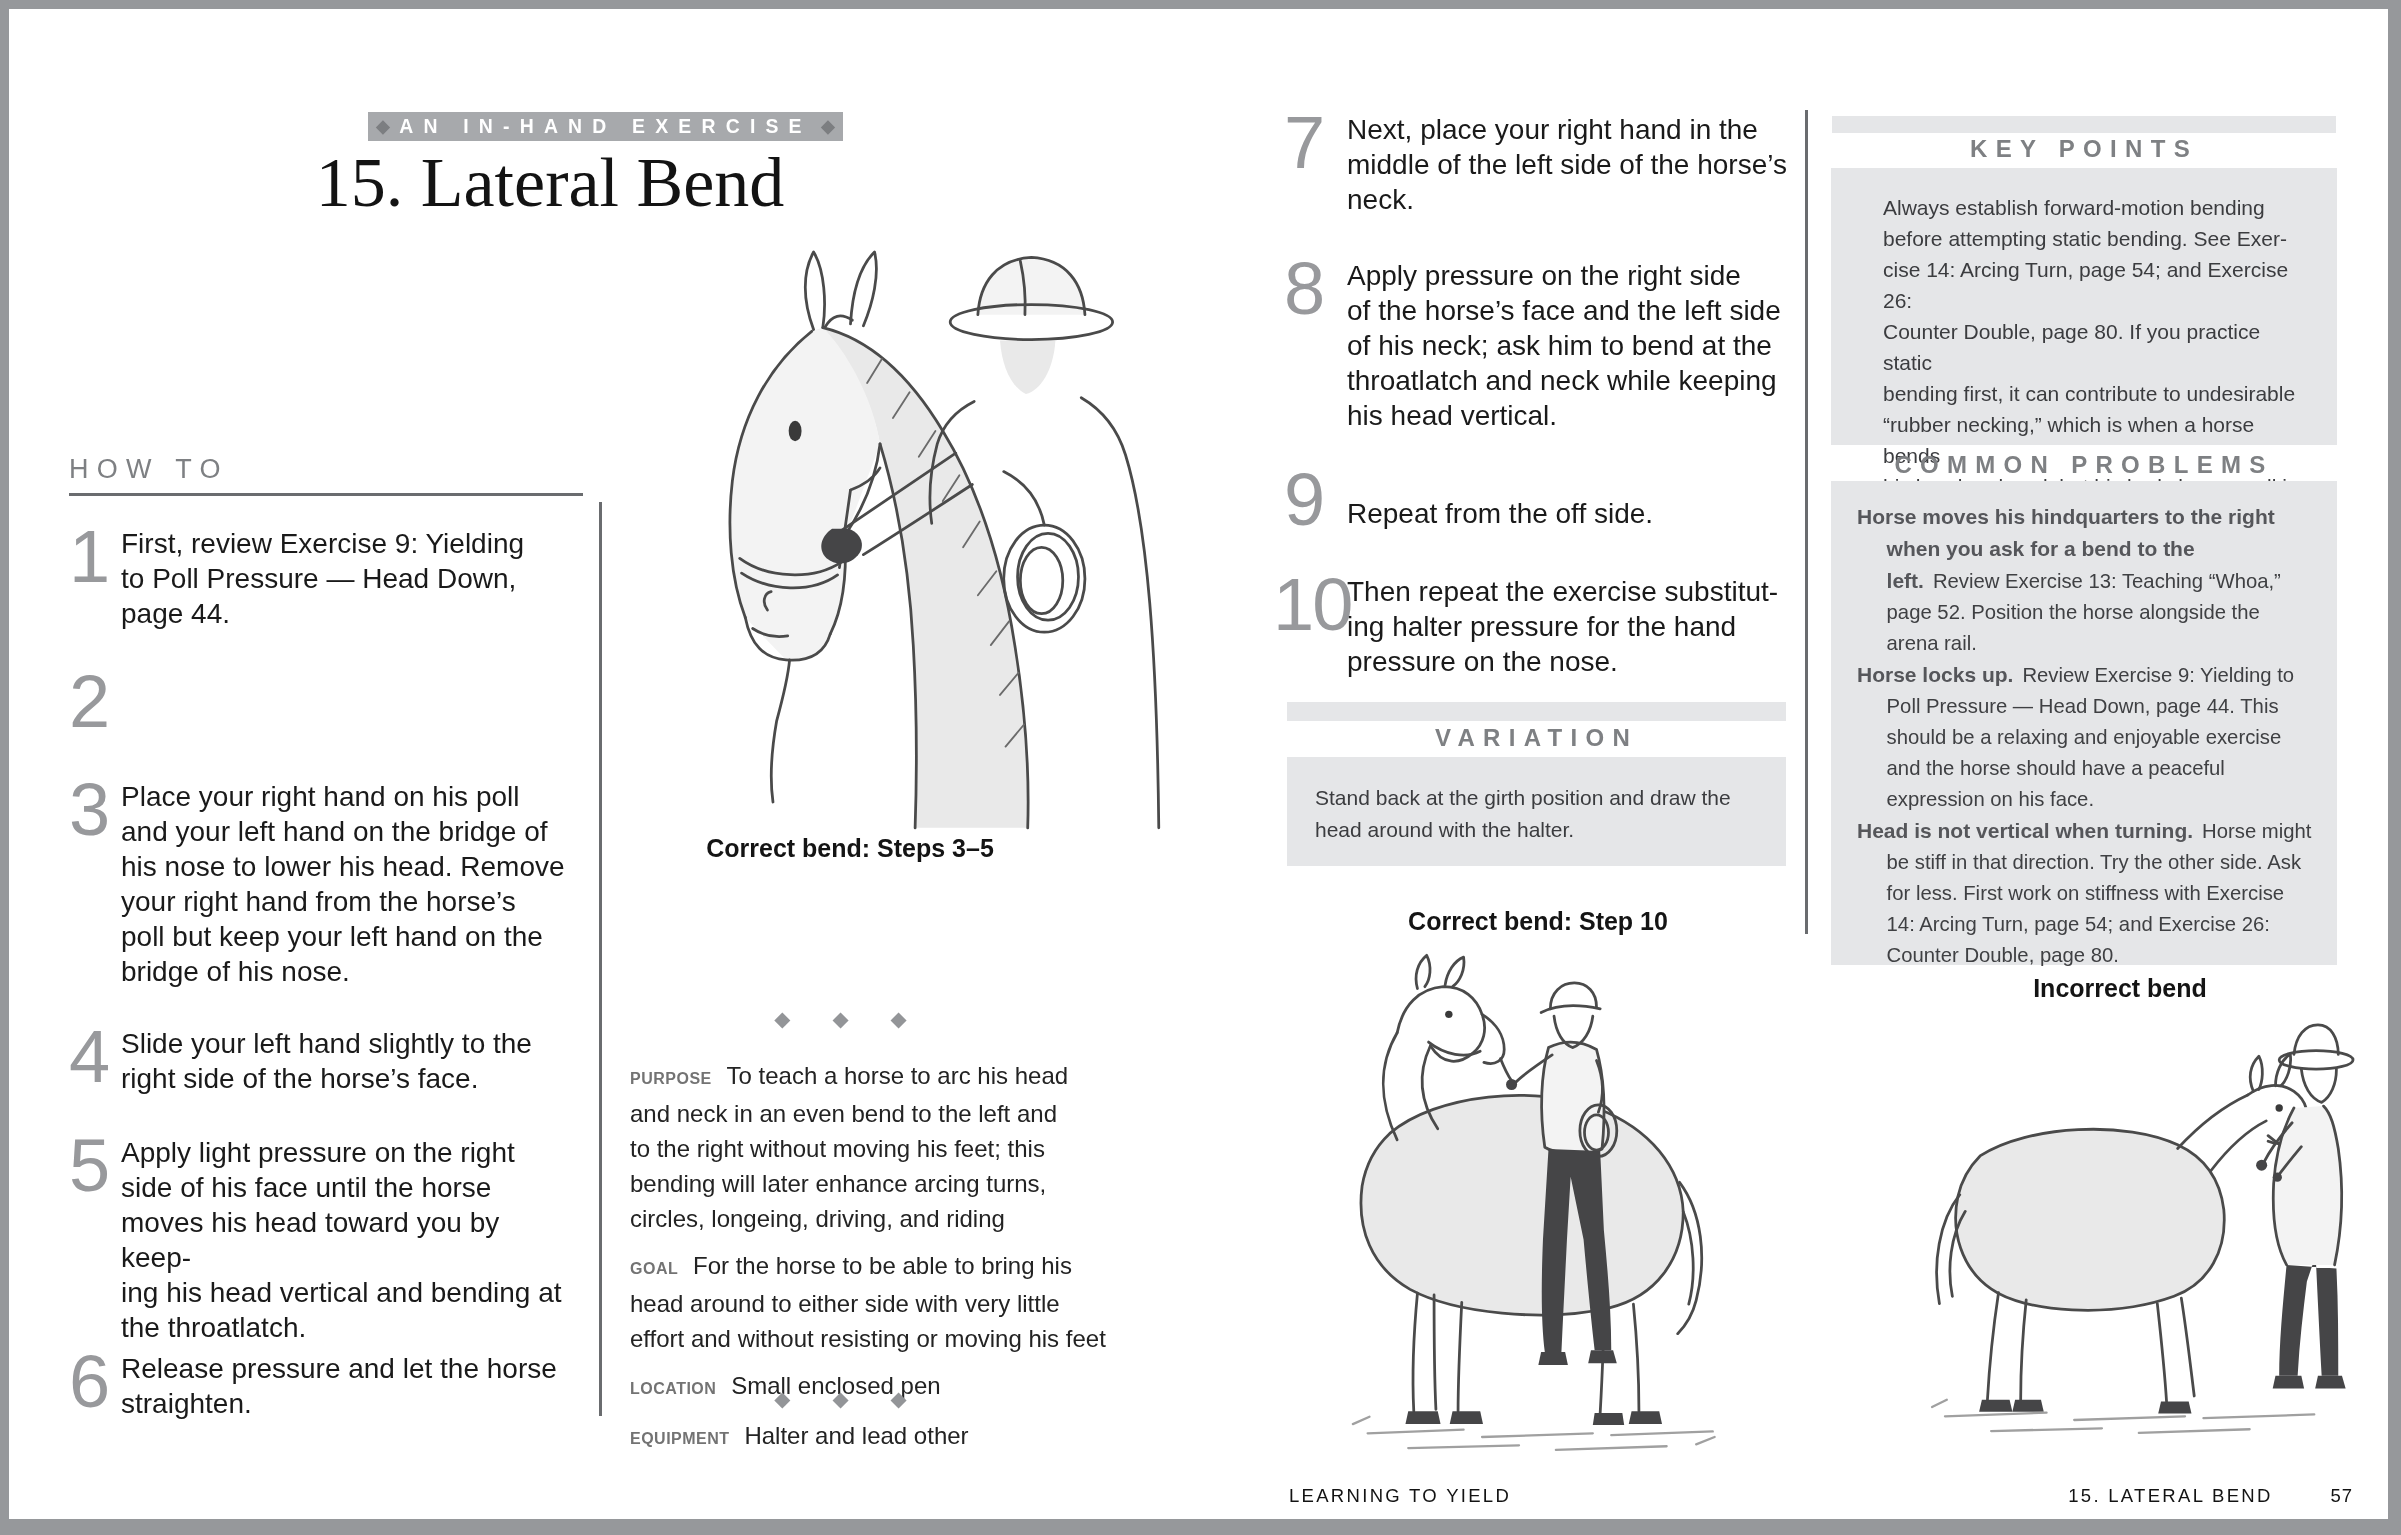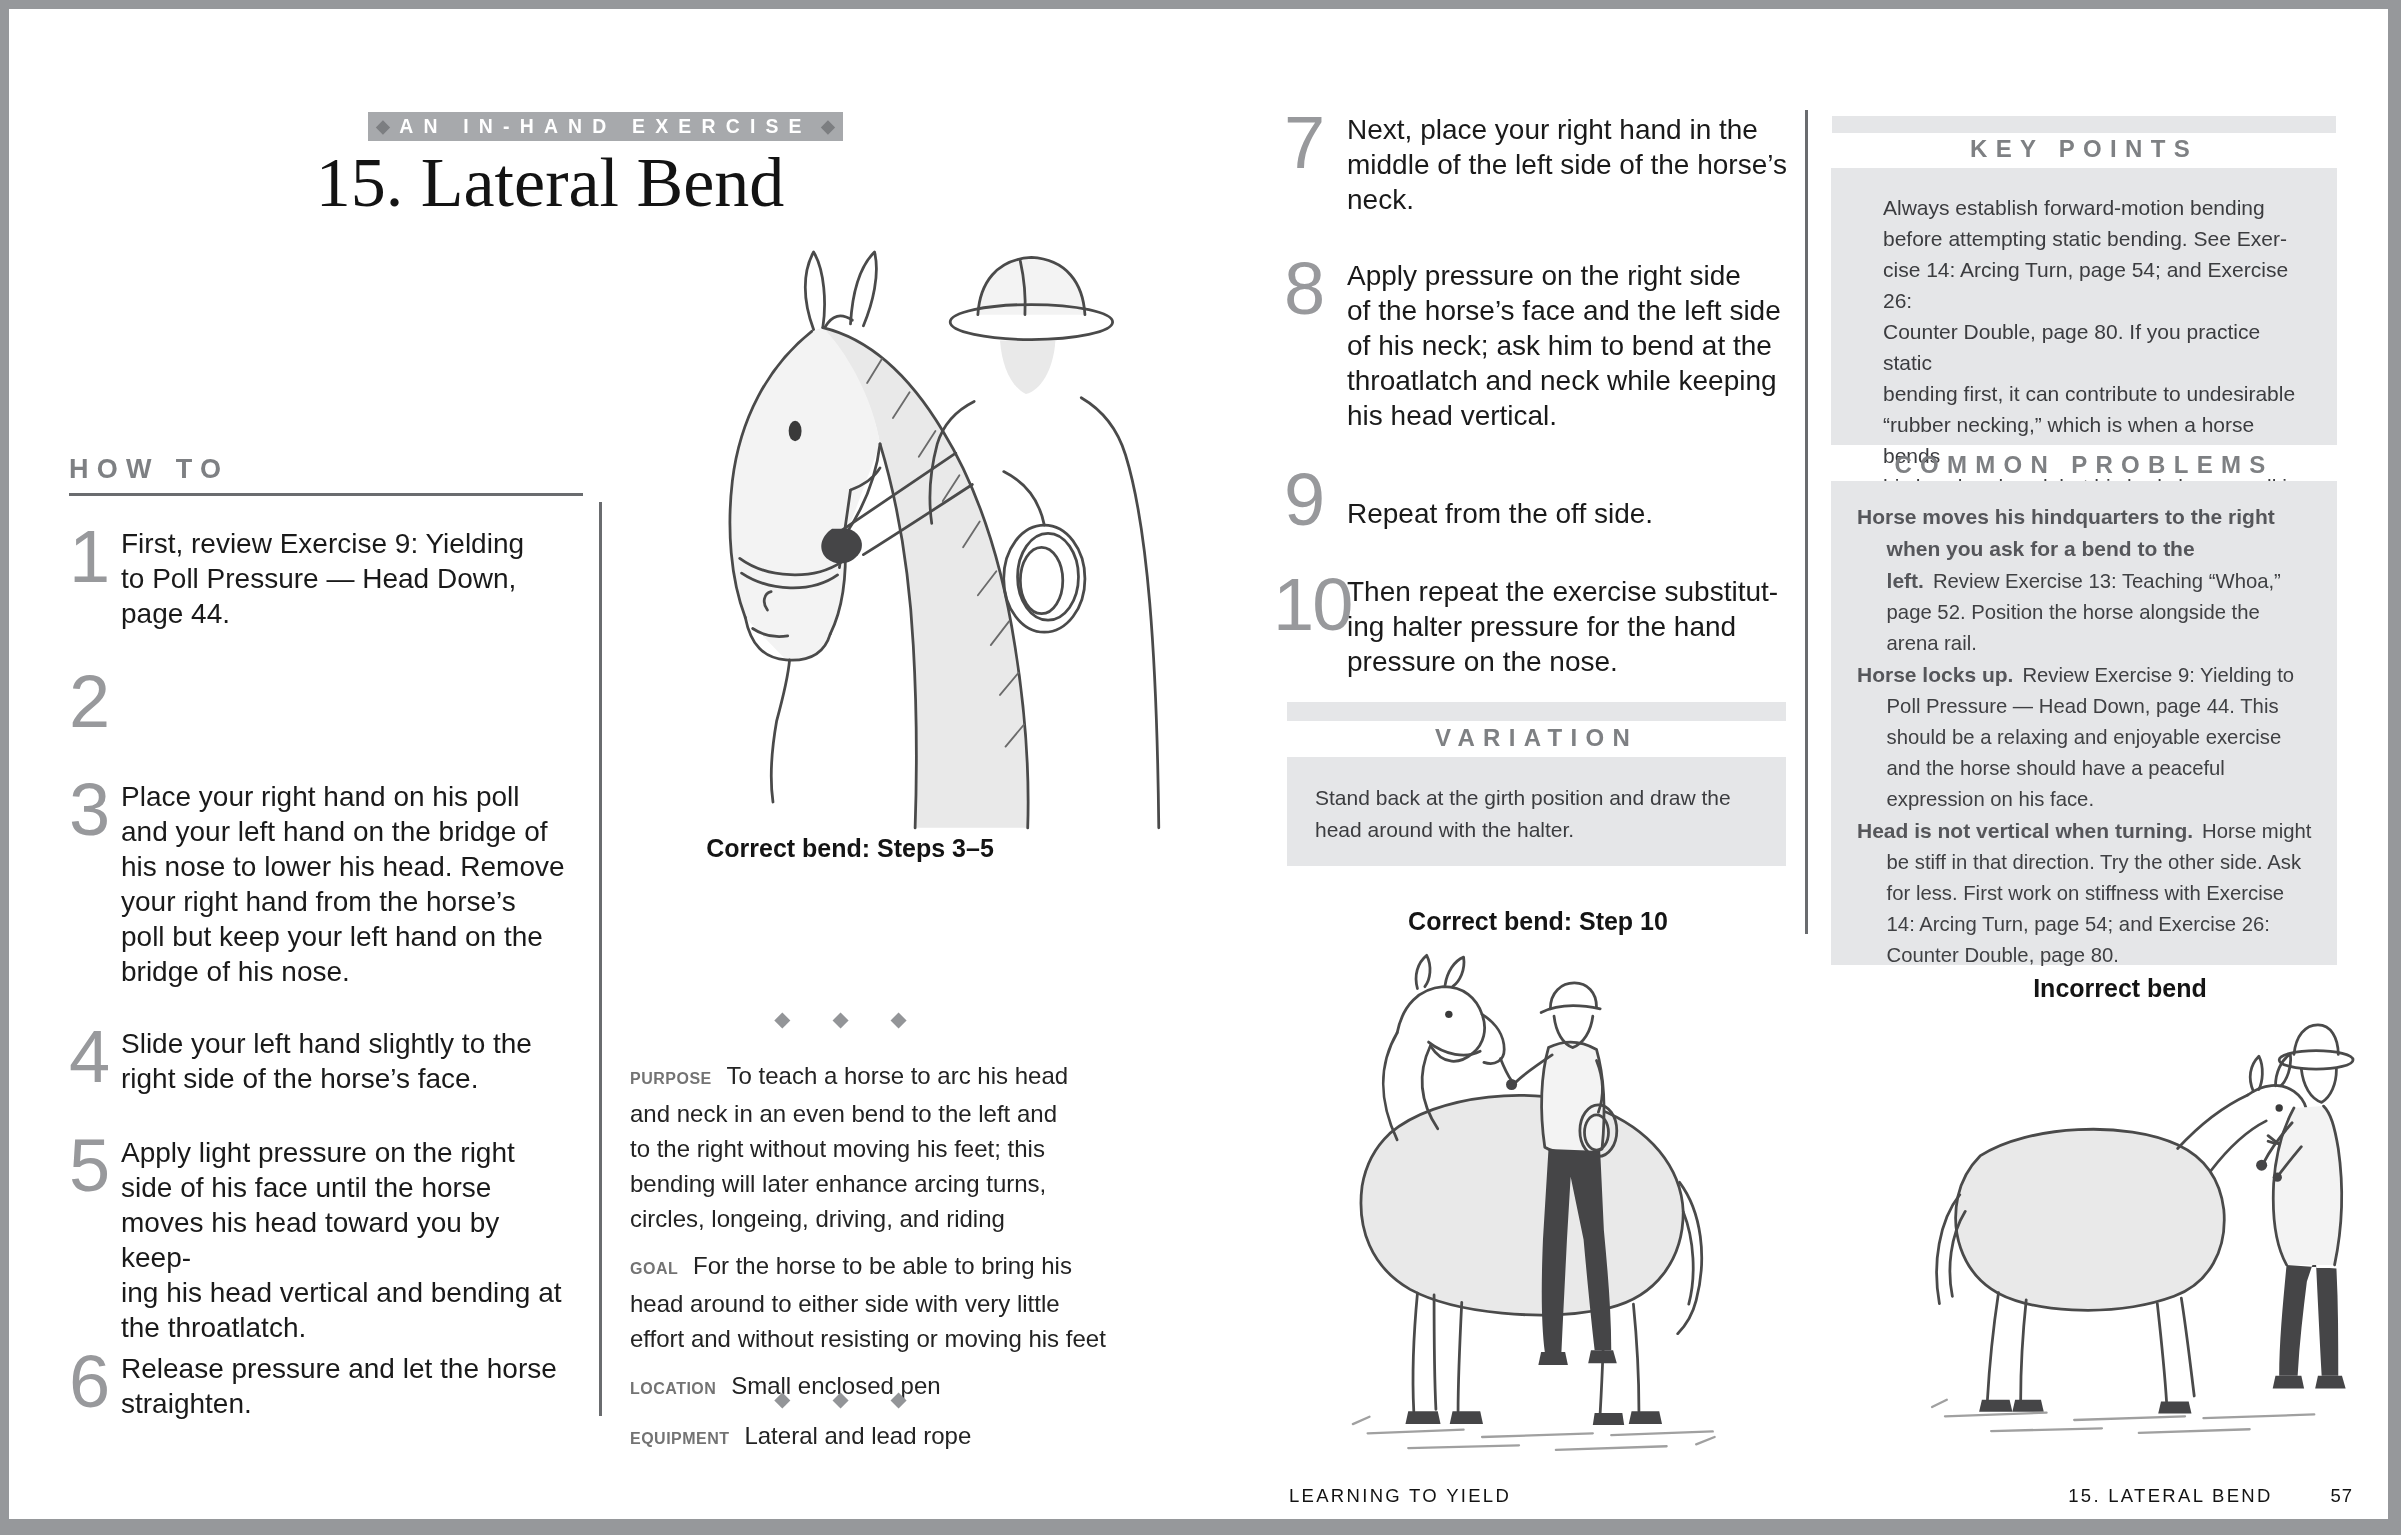--- a/index.html
+++ b/index.html
@@ -14,21 +14,21 @@
   
   .banner{position:absolute;left:368px;top:112px;width:475px;height:29px;background:#a7a9ac;
           color:#fff;text-align:center;font-weight:bold;font-size:19.4px;letter-spacing:10.2px;line-height:29.6px}
   .banner .dia{position:absolute;top:0;color:#7c7e81;font-size:17.5px;letter-spacing:0}
   .banner .dia.l{left:8.3px}.banner .dia.r{right:8.3px}
   .title{position:absolute;left:148px;top:144px;width:804px;text-align:center;
          font-family:"Liberation Serif",serif;font-size:70px;line-height:78px;color:#131313}
 
   
   .howto{position:absolute;left:69px;top:454px;width:514px;border-bottom:3.7px solid #6a6c6f;
-         padding-bottom:8.3px;font-weight:bold;color:#7e8083;letter-spacing:8.3px;font-size:27px}
+         padding-bottom:8.3px;font-weight:normal;color:#7e8083;letter-spacing:8.3px;font-size:27px}
   .vrule{position:absolute;width:2.8px;background:#6a6c6f}
   .vrule.lp{left:599px;top:502px;height:914px}
   .vrule.rp{left:1805px;top:110px;height:824px}
 
   .step{position:absolute;display:flex}
   .step .n{flex:none;width:52px;font-size:74px;line-height:68px;font-weight:400;color:#98999c;letter-spacing:-1.8px}
   .step.rp .n{width:63px}
   .step .t{font-family:Liberation Sans, sans-serif;font-size:28px;line-height:35px;padding-top:2.8px}
   .prelines{white-space:pre-line}
 
@@ -197,21 +197,21 @@
   <div class="info">
     <p><b>PURPOSE</b><span class="prelines">To teach a horse to arc his head
 and neck in an even bend to the left and
 to the right without moving his feet; this
 bending will later enhance arcing turns,
 circles, longeing, driving, and riding</span></p>
     <p><b>GOAL</b><span class="prelines">For the horse to be able to bring his
 head around to either side with very little
 effort and without resisting or moving his feet</span></p>
     <p><b>LOCATION</b><span>Small enclosed pen</span></p>
-    <p><b>EQUIPMENT</b><span>Lateral and lead rope</span></p>
+    <p><b>EQUIPMENT</b><span>Halter and lead other</span></p>
   </div>
 
   <div class="dias botsep">
     <span>◆</span>
     <span>◆</span>
     <span>◆</span>
   </div>
 
   <div class="step rp" style="left:1284px;top:109px;width:517px">
     <div class="n">7</div>

